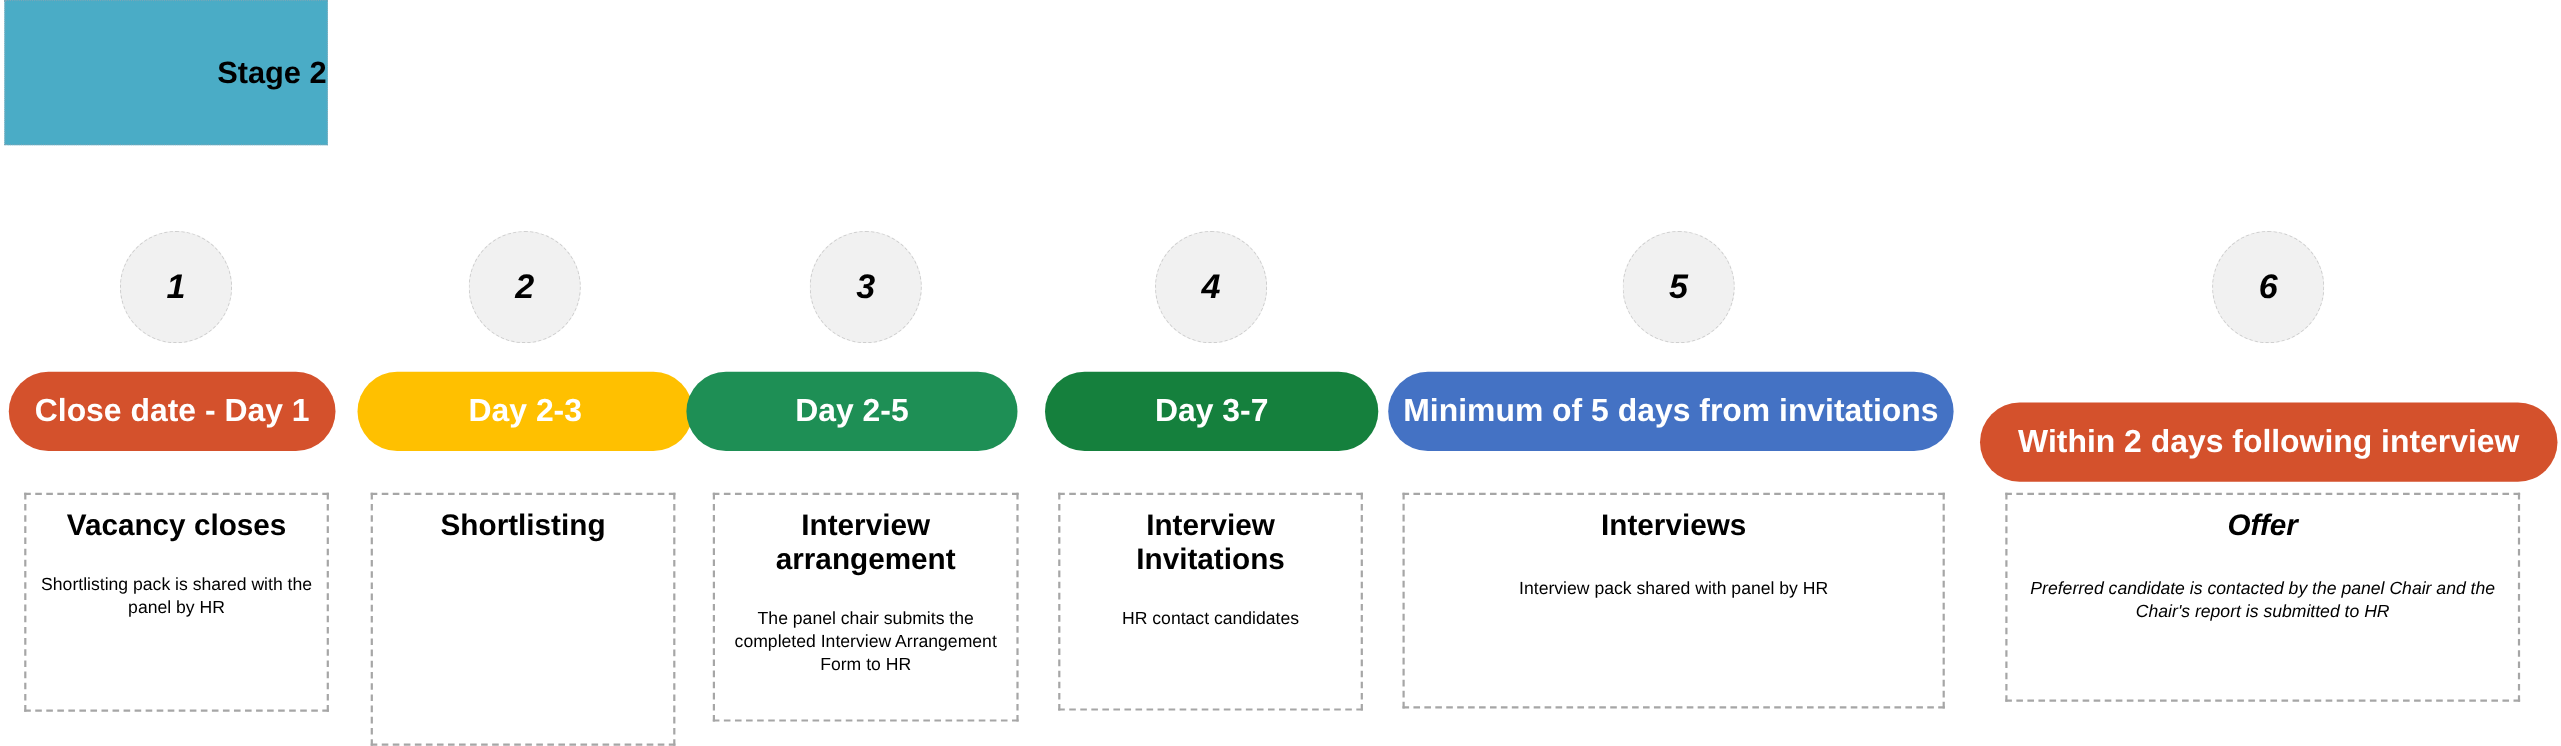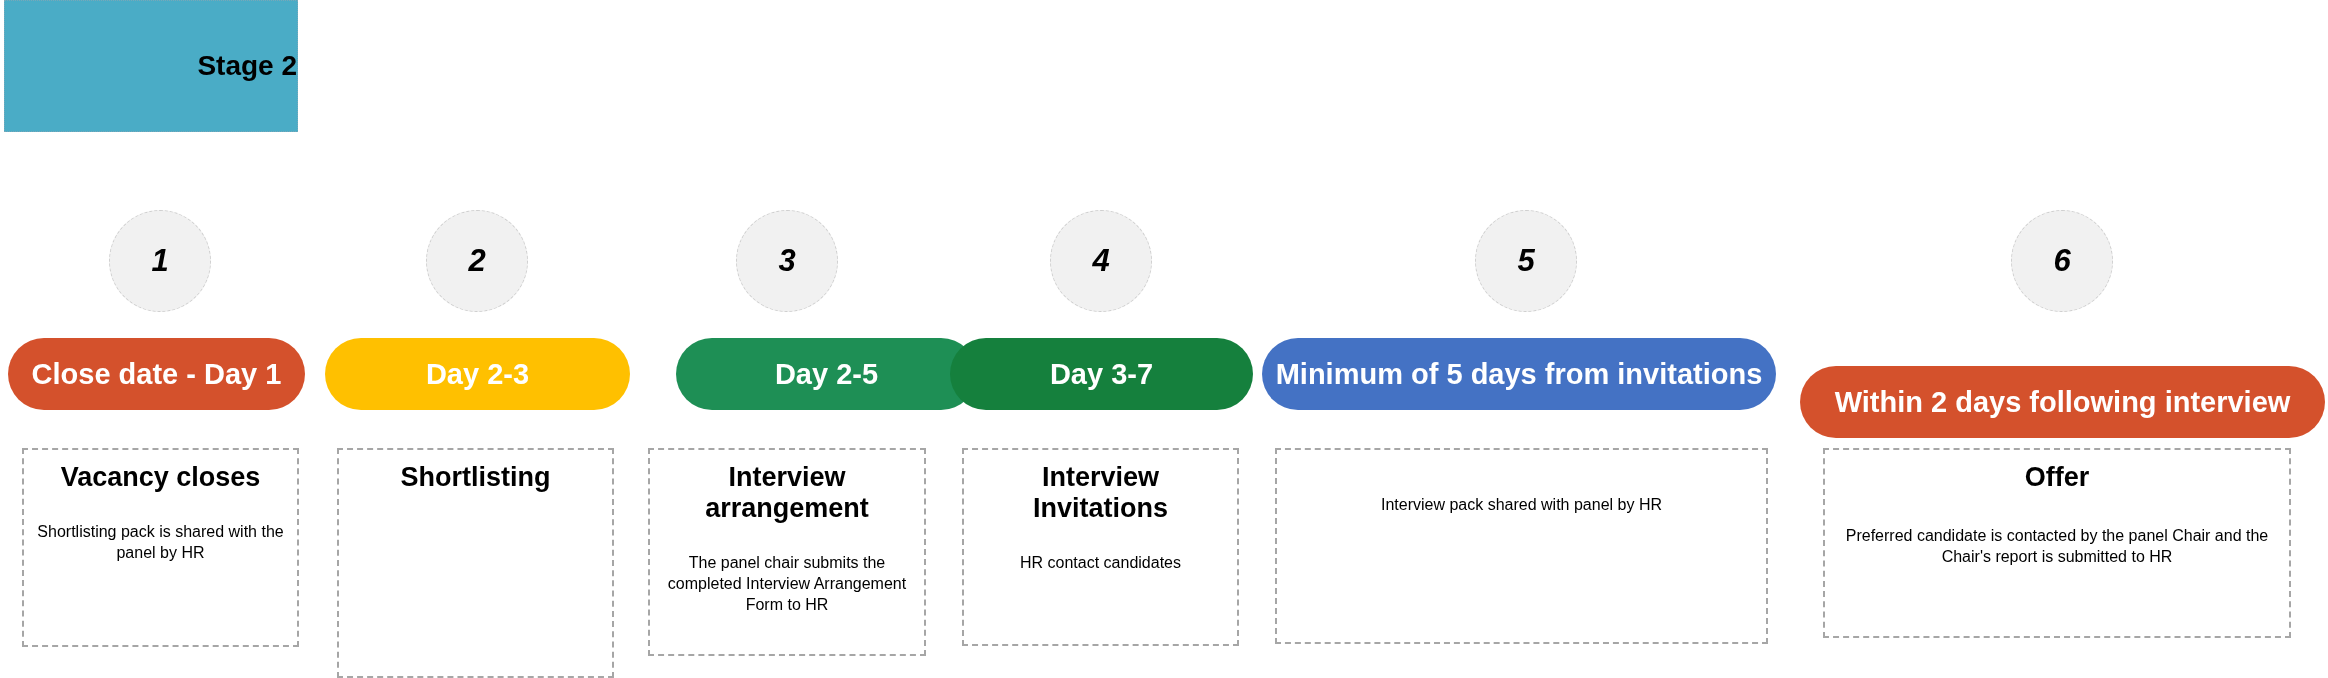--- a/index.html
+++ b/index.html
@@ -58,24 +58,24 @@
   .desc-title{
     font-size:27px;font-weight:bold;color:#000000;line-height:1.15;
   }
   .desc-body{
     margin-top:28px;
     font-size:16px;color:#000000;line-height:1.32;
   }
   
   .c1{left:109px;}  .p1{left:8px;   width:297px;} .b1{left:22px;   width:277px;height:199px;}
   .c2{left:426px;}  .p2{left:325px; width:305px;} .b2{left:337px;  width:277px;height:230px;}
-  .c3{left:736px;}  .p3{left:676px; width:301px;} .b3{left:648px;  width:278px;height:208px;}
+  .c3{left:736px;}  .p3{left:624px; width:301px;} .b3{left:648px;  width:278px;height:208px;}
   .c4{left:1050px;} .p4{left:950px; width:303px;} .b4{left:962px;  width:277px;height:198px;}
   .c5{left:1475px;} .p5{left:1262px;width:514px;} .b5{left:1275px; width:493px;height:196px;}
-  .c6{left:2011px;} .p6{left:1800px;width:525px;margin-top:28px;} .b6{left:1823px; width:468px;height:190px;}
+  .c6{left:2011px;} .p6{left:1800px;width:525px;margin-top:28px;} .b6{left:1823px; width:468px;height:190px;font-style:italic;}
   .b5 .desc-body, .b6 .desc-body{margin-top:32px;}
 </style>
 </head>
 <body>
 
 <div class="canvas">
 
   <div class="stage-box" style="background-color: rgb(74, 172, 198);">
     <span class="stage-label">Stage 2</span>
   </div>
@@ -123,20 +123,21 @@
     <div class="desc-body">HR contact candidates</div>
   </div>
 
   <div class="step-circle c5" style="background-color: rgb(241, 241, 241);">
     <span class="step-number">5</span>
   </div>
   <div class="pill p5" style="background-color: rgb(68, 114, 196);">
     <span class="pill-label">Minimum of 5 days from invitations</span>
   </div>
   <div class="desc-box b5">
+    <div class="desc-title">Interviews</div>
     <div class="desc-body">Interview pack shared with panel by HR</div>
   </div>
 
   <div class="step-circle c6" style="background-color: rgb(241, 241, 241);">
     <span class="step-number">6</span>
   </div>
   <div class="pill p6" style="background-color: rgb(212, 81, 44);">
     <span class="pill-label">Within 2 days following interview</span>
   </div>
   <div class="desc-box b6">

